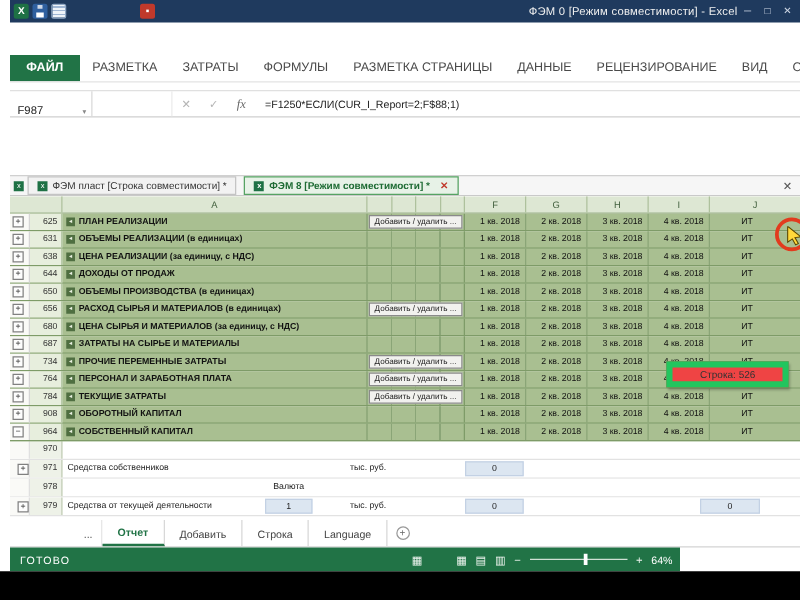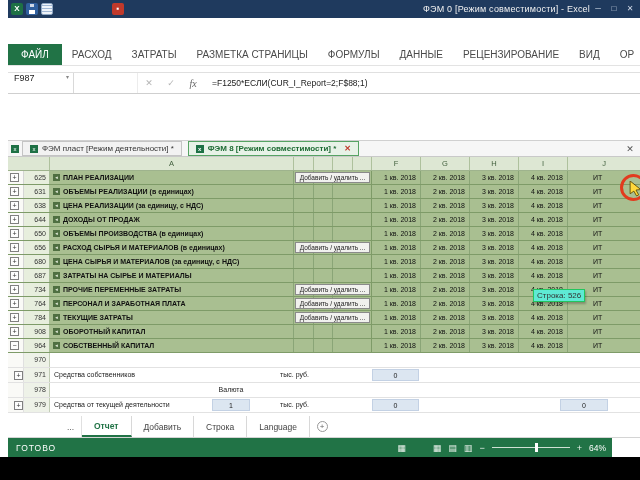--- a/index.html
+++ b/index.html
@@ -18,25 +18,25 @@
   .save-ic::before{content:"";position:absolute;left:4px;top:1px;width:4px;height:3px;background:#cfd8e6}
   .sheet-ic{border:1px solid #8fa7c4;background:repeating-linear-gradient(0deg,#eef3f9 0 2px,#9fb6d4 2px 3px)}
   .red-ic{background:#c0392b;color:#fff;margin-left:56px}
   .title-text{flex:1;text-align:right;font-size:9px;color:#f0f0f0;letter-spacing:.2px;white-space:nowrap;overflow:hidden}
   .winbtns{display:flex;padding-right:2px}
   .winbtn{width:16px;height:14px;font-size:8px;line-height:14px;text-align:center;color:#cfd8e6}
 
   
   .ribbon-tabs{position:absolute;left:0;top:44px;width:632px;height:22px;display:flex;align-items:stretch;background:#fff;border-bottom:1px solid #e3e3e3;overflow:hidden}
   .rtab{font-size:10px;color:#4a4a4a;padding:0 10px;display:flex;align-items:center;white-space:nowrap}
-  .rtab.file{background:#217346;color:#fff;padding:0 13px;font-weight:normal}
+  .rtab.file{background:#217346;color:#fff;padding:0 13px;font-weight:bold}
 
   
   .formula-bar{position:absolute;left:0;top:72px;width:632px;height:22px;display:flex;align-items:stretch;border-top:1px solid #e0e0e0;border-bottom:1px solid #cfcfcf;background:#fff}
-  .name-box{width:66px;border-right:1px solid #d9d9d9;display:flex;align-items:flex-start;font-size:9px;color:#222;padding-left:6px}
+  .name-box{width:66px;border-right:1px solid #d9d9d9;display:flex;align-items:flex-end;font-size:9px;color:#222;padding-left:6px}
   .name-drop{margin-left:auto;color:#888;font-size:6px;padding-right:4px}
   .fb-gap{width:64px;border-right:1px solid #ececec}
   .fb-btn{width:22px;display:flex;align-items:center;justify-content:center;font-size:9px;color:#b5b5b5}
   .fb-fx{color:#666;font-style:italic;font-size:10px;font-family:"Liberation Serif",serif}
   .formula-text{flex:1;display:flex;align-items:center;font-size:8.5px;color:#222;padding-left:8px;white-space:nowrap;overflow:hidden}
 
   
   .doc-tabs{position:absolute;left:0;top:140px;width:632px;height:17px;background:#f6f6f6;border-top:1px solid #d0d0d0;border-bottom:1px solid #c9c9c9;display:flex;align-items:stretch}
   .dt-mini{width:14px;display:flex;align-items:center;justify-content:center}
   .mini-sq{width:8px;height:8px;background:#1e7145;color:#fff;font-size:6px;line-height:8px;text-align:center;flex:0 0 auto}
@@ -71,35 +71,35 @@
   .wrow .rnum{background:#eef2e8;border-right:1px solid #c2cdb6;line-height:14px}
   .wbody{flex:1;position:relative}
   .wlabel{position:absolute;left:4px;top:0;font-size:7px;color:#222;line-height:14px;white-space:nowrap}
   .ccell{position:absolute;left:162px;top:1px;width:38px;height:12px;font-size:7px;text-align:center;line-height:11px;color:#222}
   .unit{position:absolute;left:230px;top:0;font-size:7px;color:#222;line-height:14px}
   .fcell{position:absolute;left:322px;top:1px;width:47px;height:12px}
   .jvcell{position:absolute;left:510px;top:1px;width:48px;height:12px}
   .vblue{background:#dce6f1;border:1px solid #c3d1e4;font-size:7px;text-align:center;line-height:11px;color:#222}
 
   
-  .tooltip{position:absolute;left:525px;top:289px;background:#5eead4;border:1px solid #22c55e;box-shadow:1px 2px 2px rgba(0,0,0,.25);font-size:8px;color:#333;padding:1px 3px;white-space:nowrap;z-index:5}
+  .tooltip{position:absolute;left:525px;top:289px;background:#ef4444;border:5px solid #22c55e;box-shadow:1px 2px 2px rgba(0,0,0,.25);font-size:8px;color:#333;padding:1px 22px;white-space:nowrap;z-index:5}
   .cursor{position:absolute;left:612px;top:174px;width:27px;height:27px;border:3px solid #e23b1e;border-radius:50%;z-index:6}
   .cursor svg{position:absolute;left:6px;top:4px}
 
   
   .sheetbar{position:absolute;left:0;top:416px;width:632px;height:22px;background:#fff;border-bottom:1px solid #d4d4d4;display:flex;align-items:stretch;font-size:8.5px}
   .sb-pad{width:52px}
   .sb-ell{width:22px;display:flex;align-items:center;justify-content:center;color:#555;border-right:1px solid #e0e0e0}
   .stab{padding:0 12px;display:flex;align-items:center;color:#444;border-right:1px solid #d8d8d8;white-space:nowrap}
   .stab.active{color:#217346;font-weight:700;border-bottom:2px solid #217346;background:#fff}
   .sb-add{width:24px;display:flex;align-items:center;justify-content:center}
   .sb-add span{width:11px;height:11px;border:1px solid #999;border-radius:50%;font-size:8px;line-height:9px;text-align:center;color:#666}
 
   
-  .statusbar{position:absolute;left:0;top:438px;width:604px;height:19px;background:#217346;display:flex;align-items:center;color:#fff}
+  .statusbar{position:absolute;left:0;top:438px;width:536px;height:19px;background:#217346;display:flex;align-items:center;color:#fff}
   .st-ready{font-size:8.5px;letter-spacing:1px;padding-left:8px}
   .st-right{margin-left:auto;display:flex;align-items:center;gap:7px;padding-right:6px}
   .vicon{font-size:9px;color:#eaf2ec;line-height:10px}
   .tbl-icon{margin-right:20px}
   .zbtn{font-size:9px;color:#eaf2ec}
   .ztrack{width:78px;height:1px;background:#cfe0d4;position:relative}
   .zhandle{position:absolute;left:55%;top:-4px;width:3px;height:9px;background:#fff}
   .zlabel{font-size:8.5px}
 </style>
 </head>
@@ -119,24 +119,24 @@
       <div class="title-text">ФЭМ 0  [Режим совместимости] - Excel</div>
       <div class="winbtns">
         <div class="winbtn">─</div>
         <div class="winbtn">□</div>
         <div class="winbtn">✕</div>
       </div>
     </div>
 
     <div class="ribbon-tabs">
       <div class="rtab file">ФАЙЛ</div>
-      <div class="rtab">РАСХОД</div>
+      <div class="rtab">РАЗМЕТКА</div>
       <div class="rtab">ЗАТРАТЫ</div>
+      <div class="rtab">ФОРМУЛЫ</div>
       <div class="rtab">РАЗМЕТКА СТРАНИЦЫ</div>
-      <div class="rtab">ФОРМУЛЫ</div>
       <div class="rtab">ДАННЫЕ</div>
       <div class="rtab">РЕЦЕНЗИРОВАНИЕ</div>
       <div class="rtab">ВИД</div>
       <div class="rtab">ОР</div>
     </div>
 
     <div class="formula-bar">
       <div class="name-box">
         <span>F987</span>
         <span class="name-drop">▾</span>
@@ -147,21 +147,21 @@
       <div class="fb-btn fb-fx">fx</div>
       <div class="formula-text">=F1250*ЕСЛИ(CUR_I_Report=2;F$88;1)</div>
     </div>
 
     <div class="doc-tabs">
       <div class="dt-mini">
           <span class="mini-sq">x</span>
         </div>
       <div class="dtab">
         <span class="mini-sq">x</span>
-        <span>ФЭМ пласт  [Режим деятельности] *</span>
+        <span>ФЭМ пласт  [Строка совместимости] *</span>
       </div>
       <div class="dtab active">
         <span class="mini-sq">x</span>
         <span>ФЭМ 8  [Режим совместимости] *</span>
         <span class="mini-x">✕</span>
       </div>
       <div class="dt-close">✕</div>
     </div>
 
     <div class="grid">

